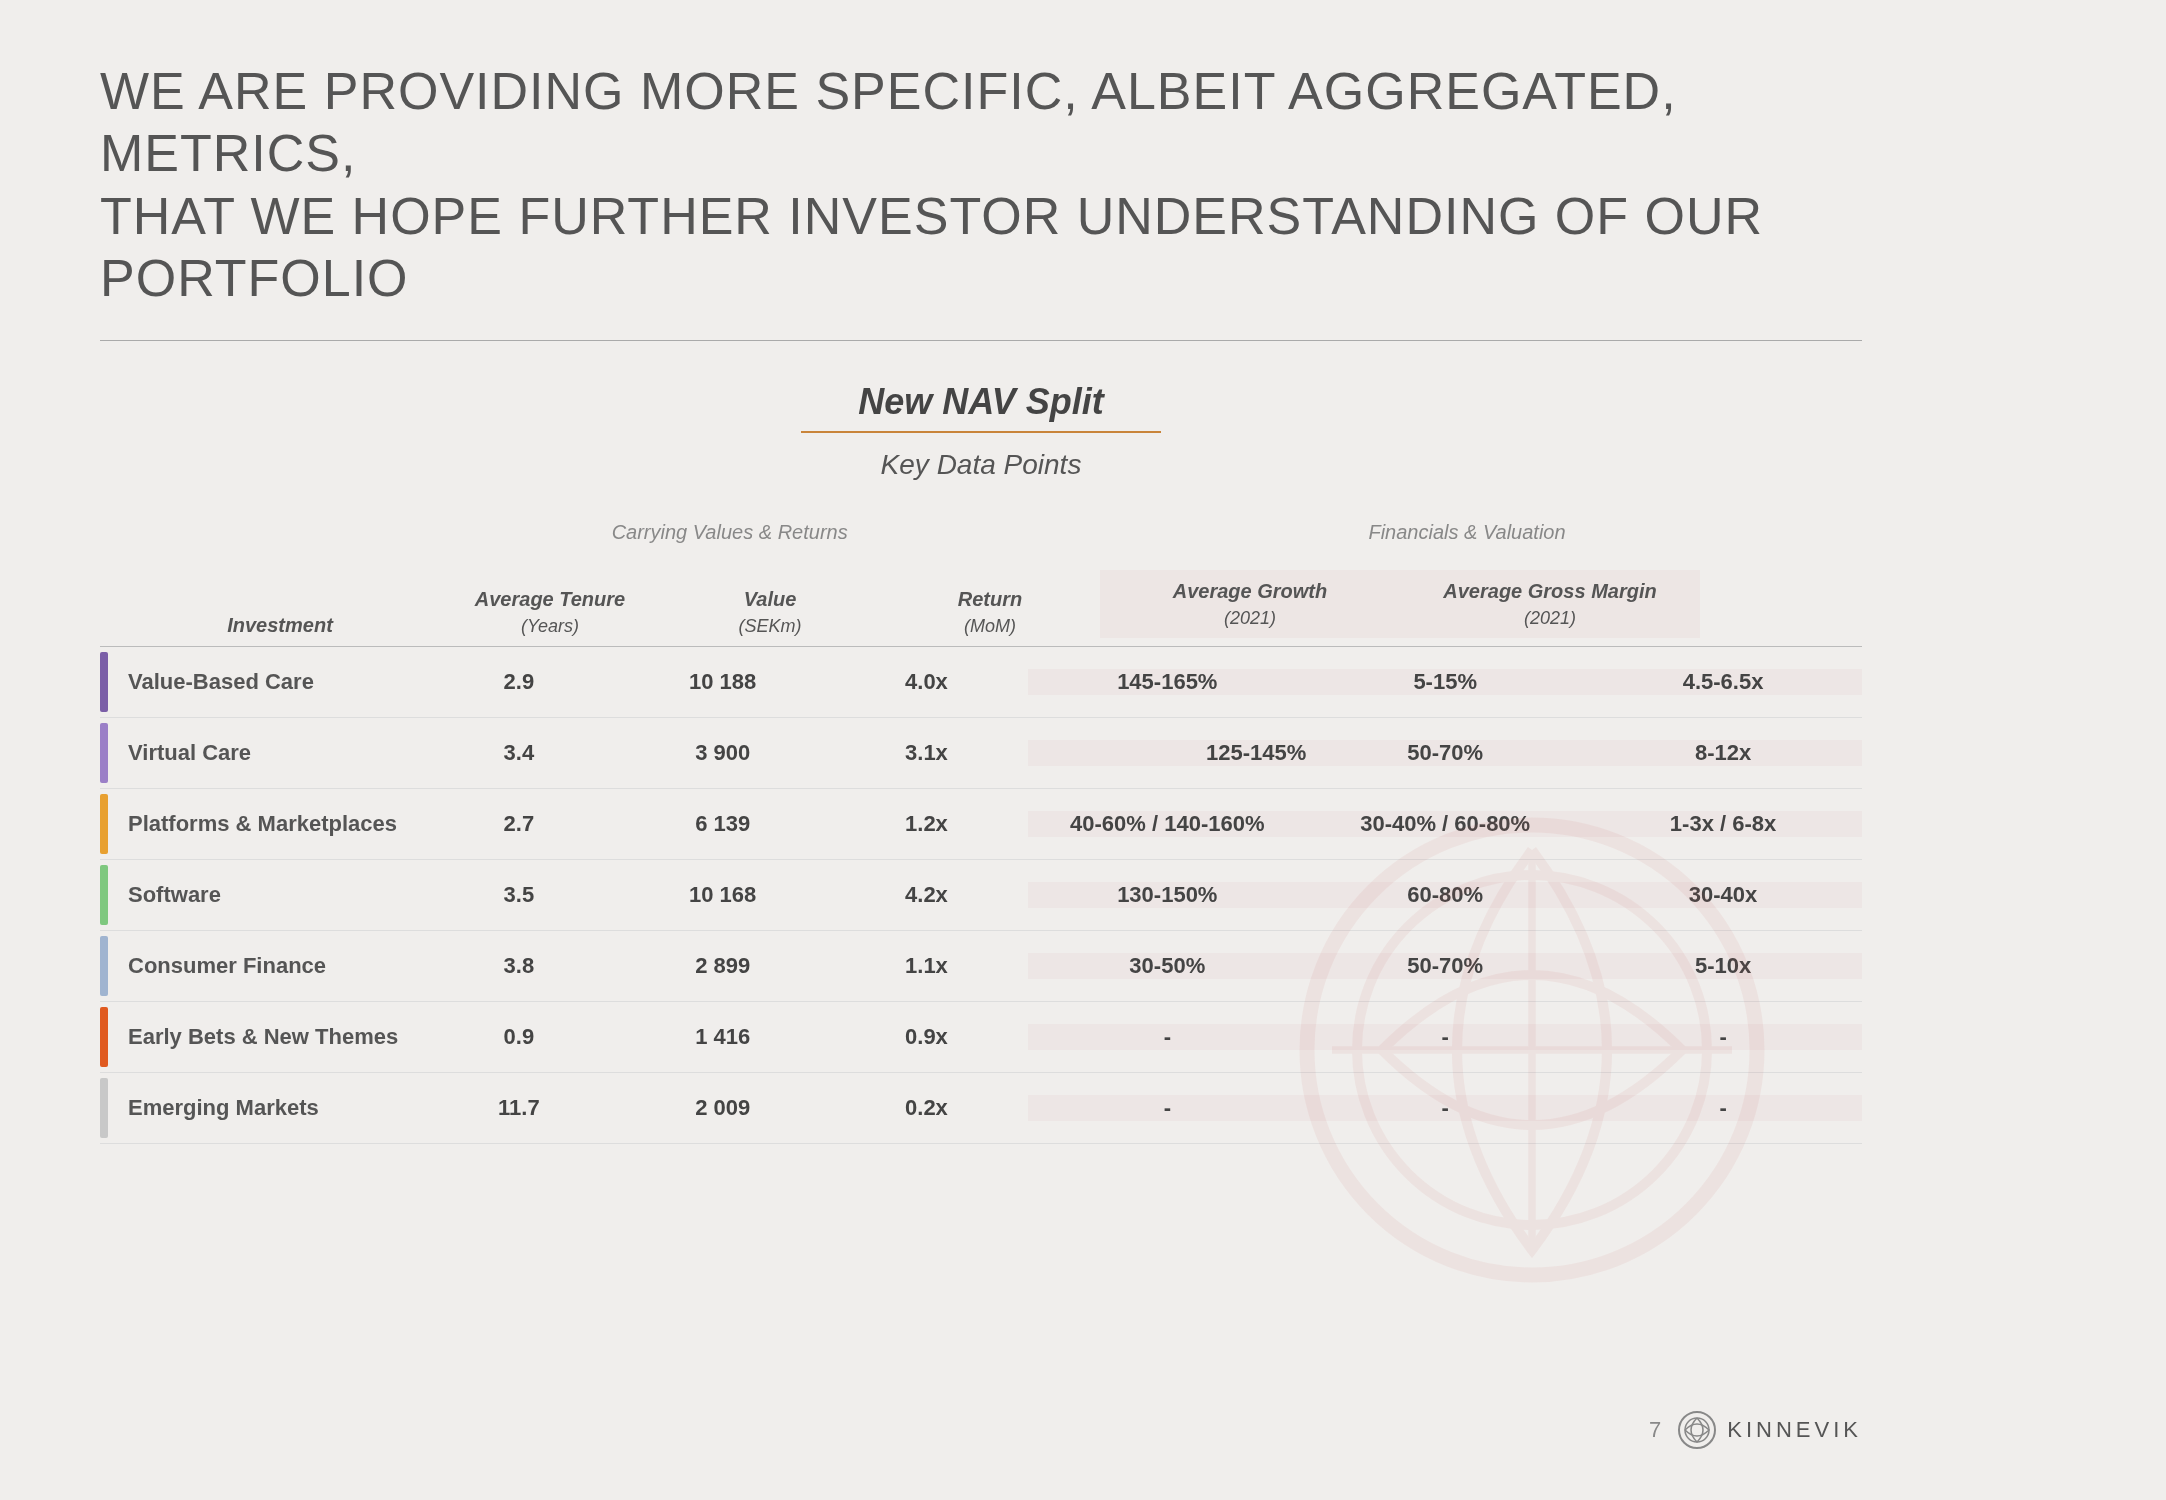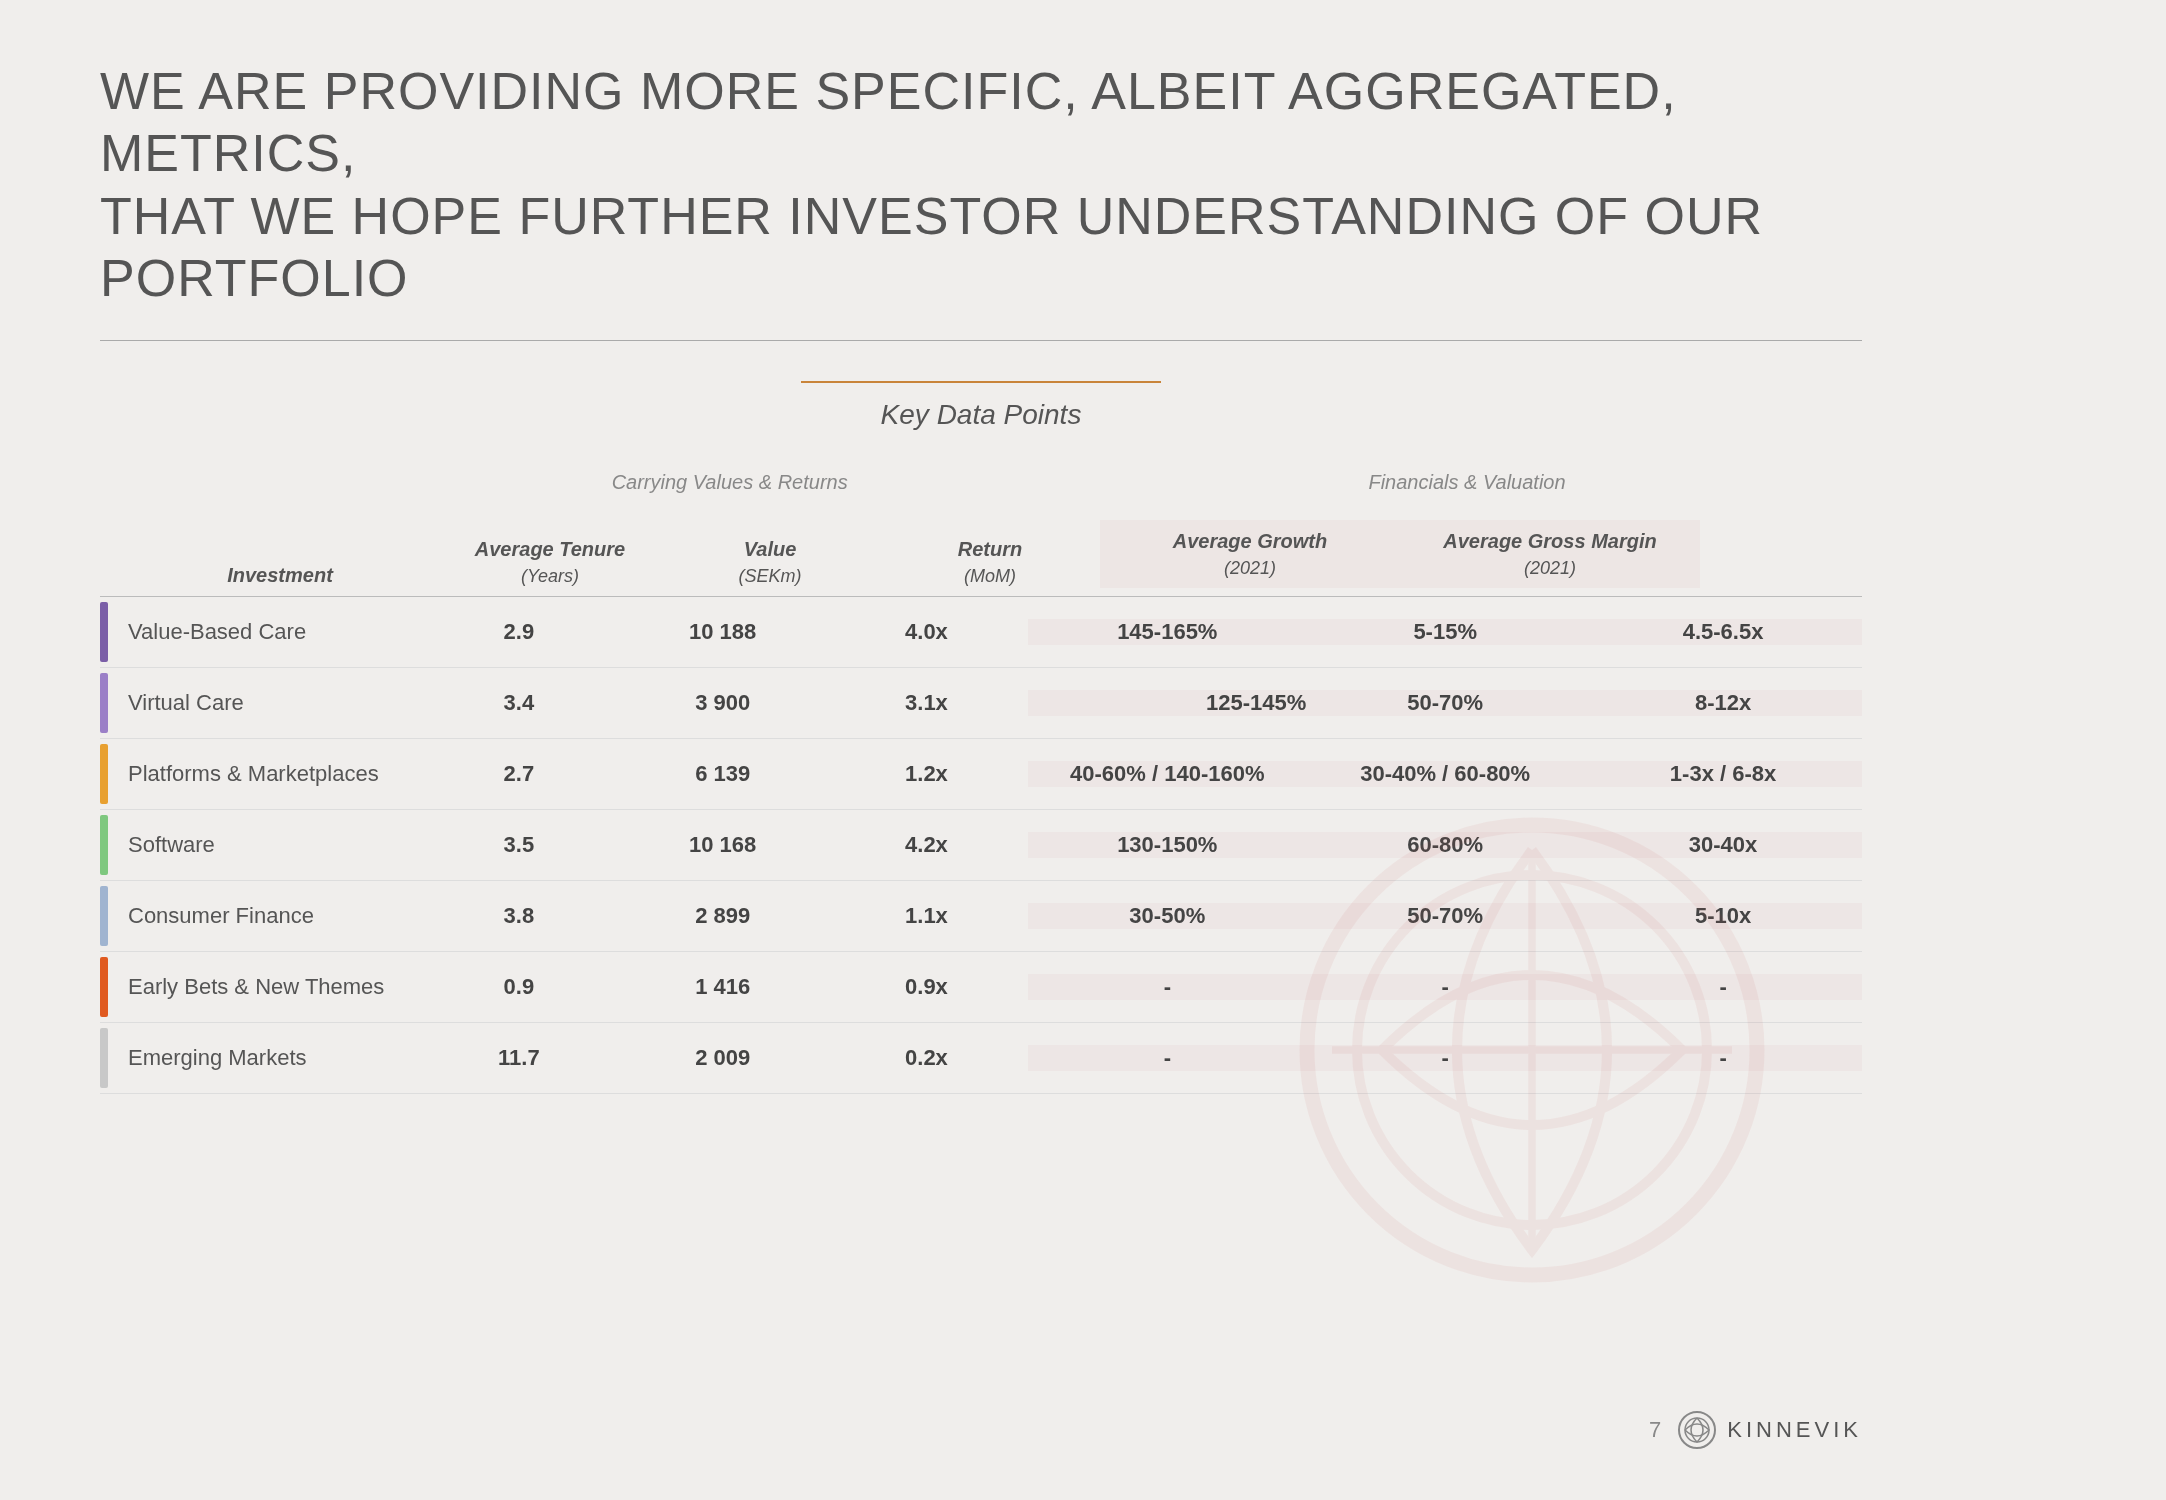--- a/index.html
+++ b/index.html
@@ -146,21 +146,21 @@
       position: absolute;
       left: 0;
       border-radius: 2px;
     }
 
     .row-name {
       width: 340px;
       font-size: 22px;
       color: #555;
       padding-left: 28px;
-      font-weight: normal;
+      font-weight: bold;
     }
 
     .row-cell {
       text-align: center;
       font-size: 22px;
       color: #444;
       font-weight: bold;
     }
 
     
@@ -218,20 +218,21 @@
 
   <div class="title-section">
     <div class="main-title">
       <div>WE ARE PROVIDING MORE SPECIFIC, ALBEIT AGGREGATED, METRICS,</div>
       <div>THAT WE HOPE FURTHER INVESTOR UNDERSTANDING OF OUR PORTFOLIO</div>
     </div>
     <div class="divider-line"></div>
   </div>
 
   <div class="subtitle-section">
+    <div class="nav-split-title">New NAV Split</div>
     <div class="nav-split-underline"></div>
     <div class="key-data-title">Key Data Points</div>
   </div>
 
   <div class="table-container">
 
     <div class="section-headers">
       <div class="section-header section-header-left">Carrying Values &amp; Returns</div>
       <div style="width: 60px;"></div>
       <div class="section-header section-header-right">Financials &amp; Valuation</div>

